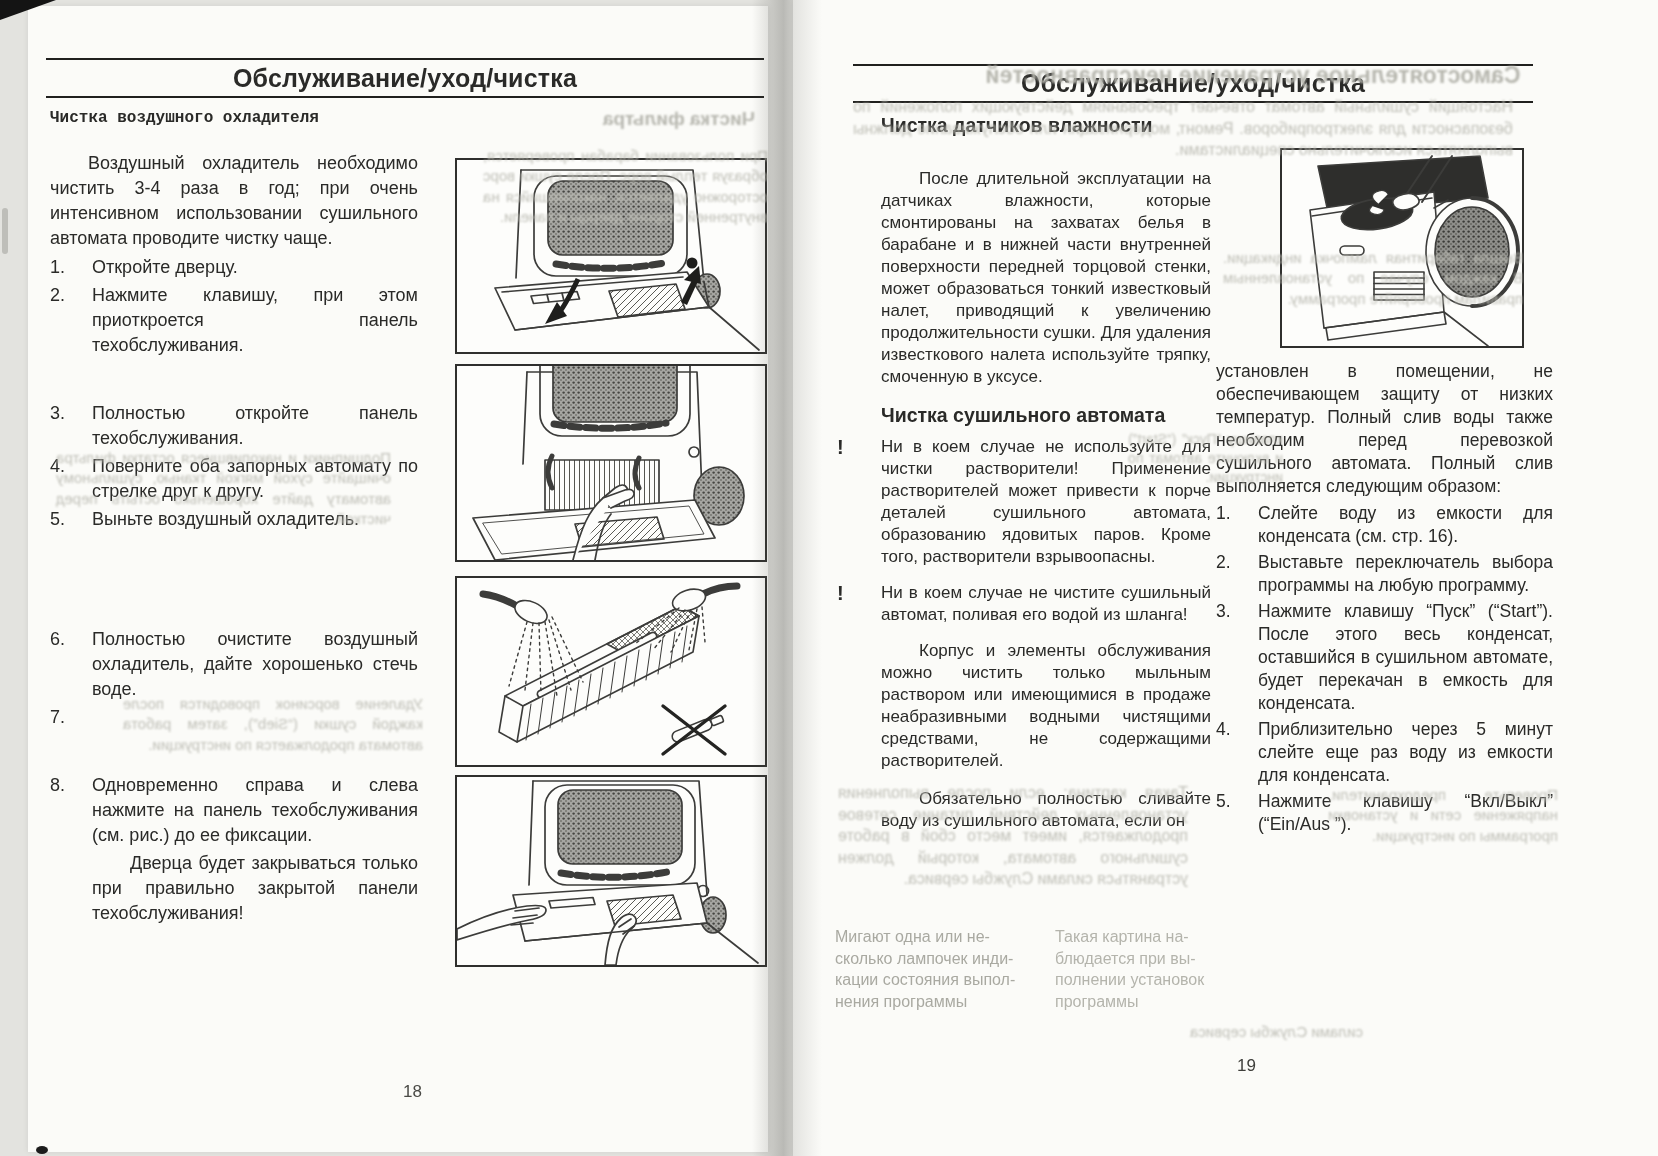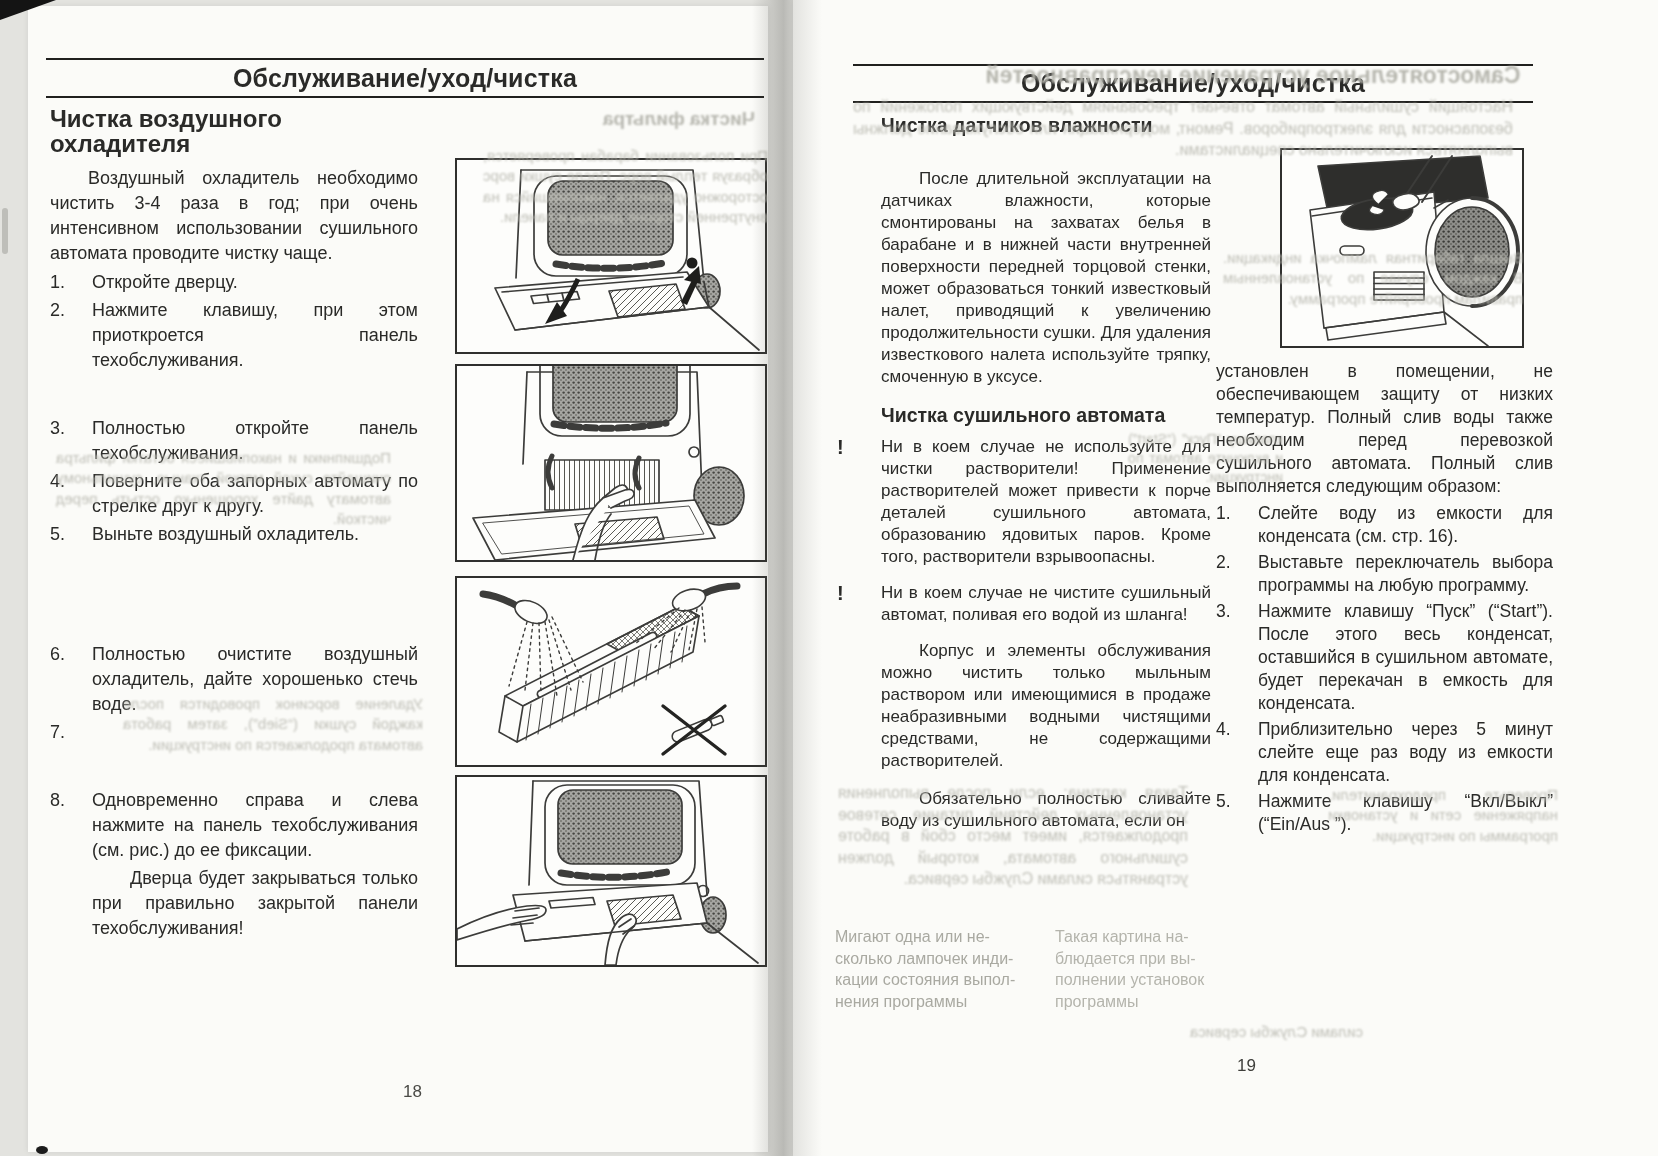--- a/index.html
+++ b/index.html
@@ -12,21 +12,21 @@
           background:linear-gradient(to right,rgba(90,90,85,0) 0%,rgba(90,90,85,.30) 45%,rgba(120,120,115,.18) 60%,rgba(90,90,85,0) 100%);}
   .corner-mark{position:absolute;left:0;top:0;width:56px;height:20px;background:#141414;
                clip-path:polygon(0 0,100% 0,0 100%);z-index:5;}
   .speck1{position:absolute;left:36px;top:1146px;width:12px;height:8px;background:#1c1c1c;border-radius:50%;z-index:5;}
   .speck2{position:absolute;left:2px;top:208px;width:6px;height:46px;background:rgba(120,120,115,.35);border-radius:3px;z-index:5;}
 
   .hdr-rule{position:absolute;height:2.4px;background:#20201e;z-index:2;}
   .pg-title{position:absolute;text-align:center;font-weight:bold;font-size:25px;letter-spacing:.2px;z-index:2;}
 
   .col{position:absolute;z-index:2;}
-  h2.sec{font-size:24px;font-weight:bold;margin:0 0 10px;}
+  h2.sec{font-size:16px;font-weight:bold;margin:0 0 20px;font-family:Liberation Mono, monospace;}
   h2.sec-r{font-size:19.5px;font-weight:bold;margin:0 0 10px;}
   p.body{margin:0 0 4px;text-align:justify;}
   p.ind{text-indent:38px;}
   .lp{font-size:18px;line-height:25px;}
   .rp1{font-size:17px;line-height:22px;}
   .rp2{font-size:17.5px;line-height:23px;}
   .steps{margin:0;padding:0;list-style:none;}
   .step{display:flex;margin:0 0 3px;}
   .step .num{flex:none;width:42px;}
   .step .txt{flex:1;text-align:justify;}

